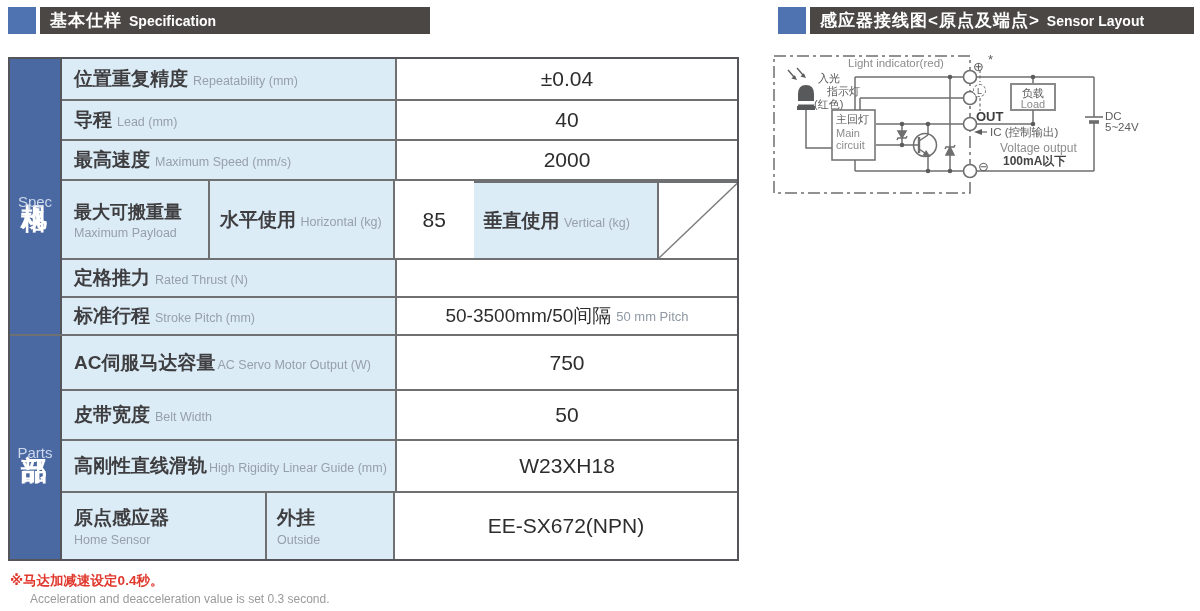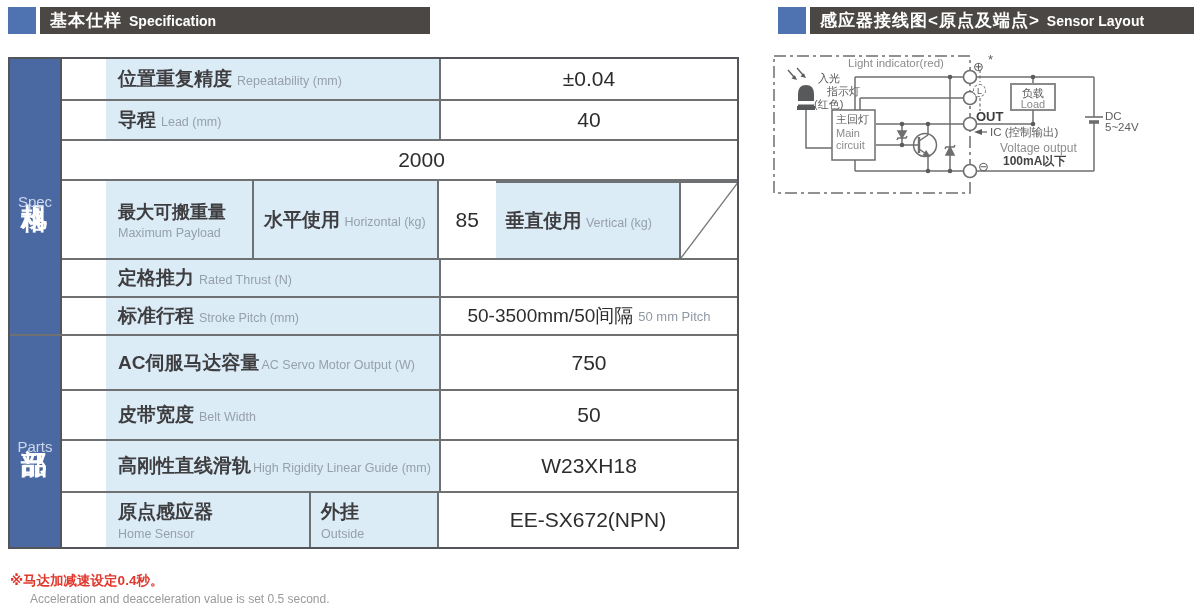--- a/index.html
+++ b/index.html
@@ -19,21 +19,21 @@
   .spec-table { position:absolute; left:8px; top:57px; width:731px;
     border:2px solid #54555a; background:#fff; }
   .tgroup { display:flex; }
   .tgroup + .tgroup { border-top:2px solid #6f7072; }
   .gcol { width:52px; background:#4a68a1; color:#fff; display:flex; flex-direction:column;
     align-items:center; justify-content:center; border-right:2px solid #54555a; }
   .gcol .gzh { writing-mode:vertical-rl; text-orientation:upright; font-size:26px;
     font-weight:bold; letter-spacing:3px; }
   .gcol .gen { font-size:15px; color:#ccd7ec; margin-top:4px; }
   .grows { flex:1; display:flex; flex-direction:column; }
-  .trow { display:flex;padding-left:44px; }
+  .trow { display:flex; }
   .trow + .trow, .subrow + .subrow { border-top:2px solid #6f7072; }
   .cell { display:flex; }
   .lab { width:335px; background:#dcecf7; border-right:2px solid #6f7072;
     align-items:baseline; padding:0 0 0 12px; white-space:nowrap; overflow:hidden;
     flex-direction:row; }
   .lab, .lab2col { display:flex; align-items:center; }
   .lab .inner { display:flex; align-items:baseline; gap:5px; }
   .zhl { font-size:19px; font-weight:600; color:#3e3e40; }
   .enl { font-size:12.5px; color:#96a0ab; }
   .val { flex:1; background:#fff; align-items:center; justify-content:center;
@@ -106,20 +106,26 @@
         <div class="trow" style="height:40px;">
           <div class="cell lab">
               <span class="inner">
             <span class="zhl">导程</span>
             <span class="enl">Lead (mm)</span>
               </span>
           </div>
           <div class="cell val">40</div>
         </div>
         <div class="trow" style="height:40px;">
+          <div class="cell lab">
+              <span class="inner">
+            <span class="zhl">最高速度</span>
+            <span class="enl">Maximum Speed (mm/s)</span>
+              </span>
+          </div>
           <div class="cell val">2000</div>
         </div>
         <div class="trow" style="height:79px;">
           <div class="cell pl-main">
             <span class="stack">
               <span class="zhl" style="font-size:18px;">最大可搬重量</span>
               <span class="enl">Maximum Payload</span>
             </span>
           </div>
           <div class="pl-sub">
@@ -194,41 +200,41 @@
         </div>
         <div class="trow" style="height:52px;">
           <div class="cell lab">
               <span class="inner" style="gap:2px;">
             <span class="zhl">高刚性直线滑轨</span>
             <span class="enl">High Rigidity Linear Guide (mm)</span>
               </span>
           </div>
           <div class="cell val">W23XH18</div>
         </div>
-        <div class="trow" style="height:56px;">
+        <div class="trow" style="height:68px;">
           <div class="cell hs-lab">
             <span class="stack">
               <span class="zhl">原点感应器</span>
               <span class="enl">Home Sensor</span>
             </span>
           </div>
           <div class="cell hs-sub">
             <span class="stack">
               <span class="zhl">外挂</span>
               <span class="enl">Outside</span>
             </span>
           </div>
           <div class="cell val">EE-SX672(NPN)</div>
         </div>
       </div>
     </div>
   </div>
 
   <div class="note-zh">※马达加减速设定0.4秒。</div>
-  <div class="note-en">Acceleration and deacceleration value is set 0.5 second.</div>
+  <div class="note-en">Acceleration and deacceleration value is set 0.3 second.</div>
 
   <div class="diagram">
     <svg width="428" height="162" viewBox="0 0 428 162">
       <g stroke="#6e6e6e" stroke-width="1.5" fill="none">
 
         <rect x="2" y="8" width="196" height="137" stroke-dasharray="12 4 3 4"></rect>
 
         <polyline points="34,62 34,100 60,100"></polyline>
         <rect x="60" y="62" width="43" height="50" fill="#fff"></rect>
         <line x1="83" y1="62" x2="83" y2="29"></line>

